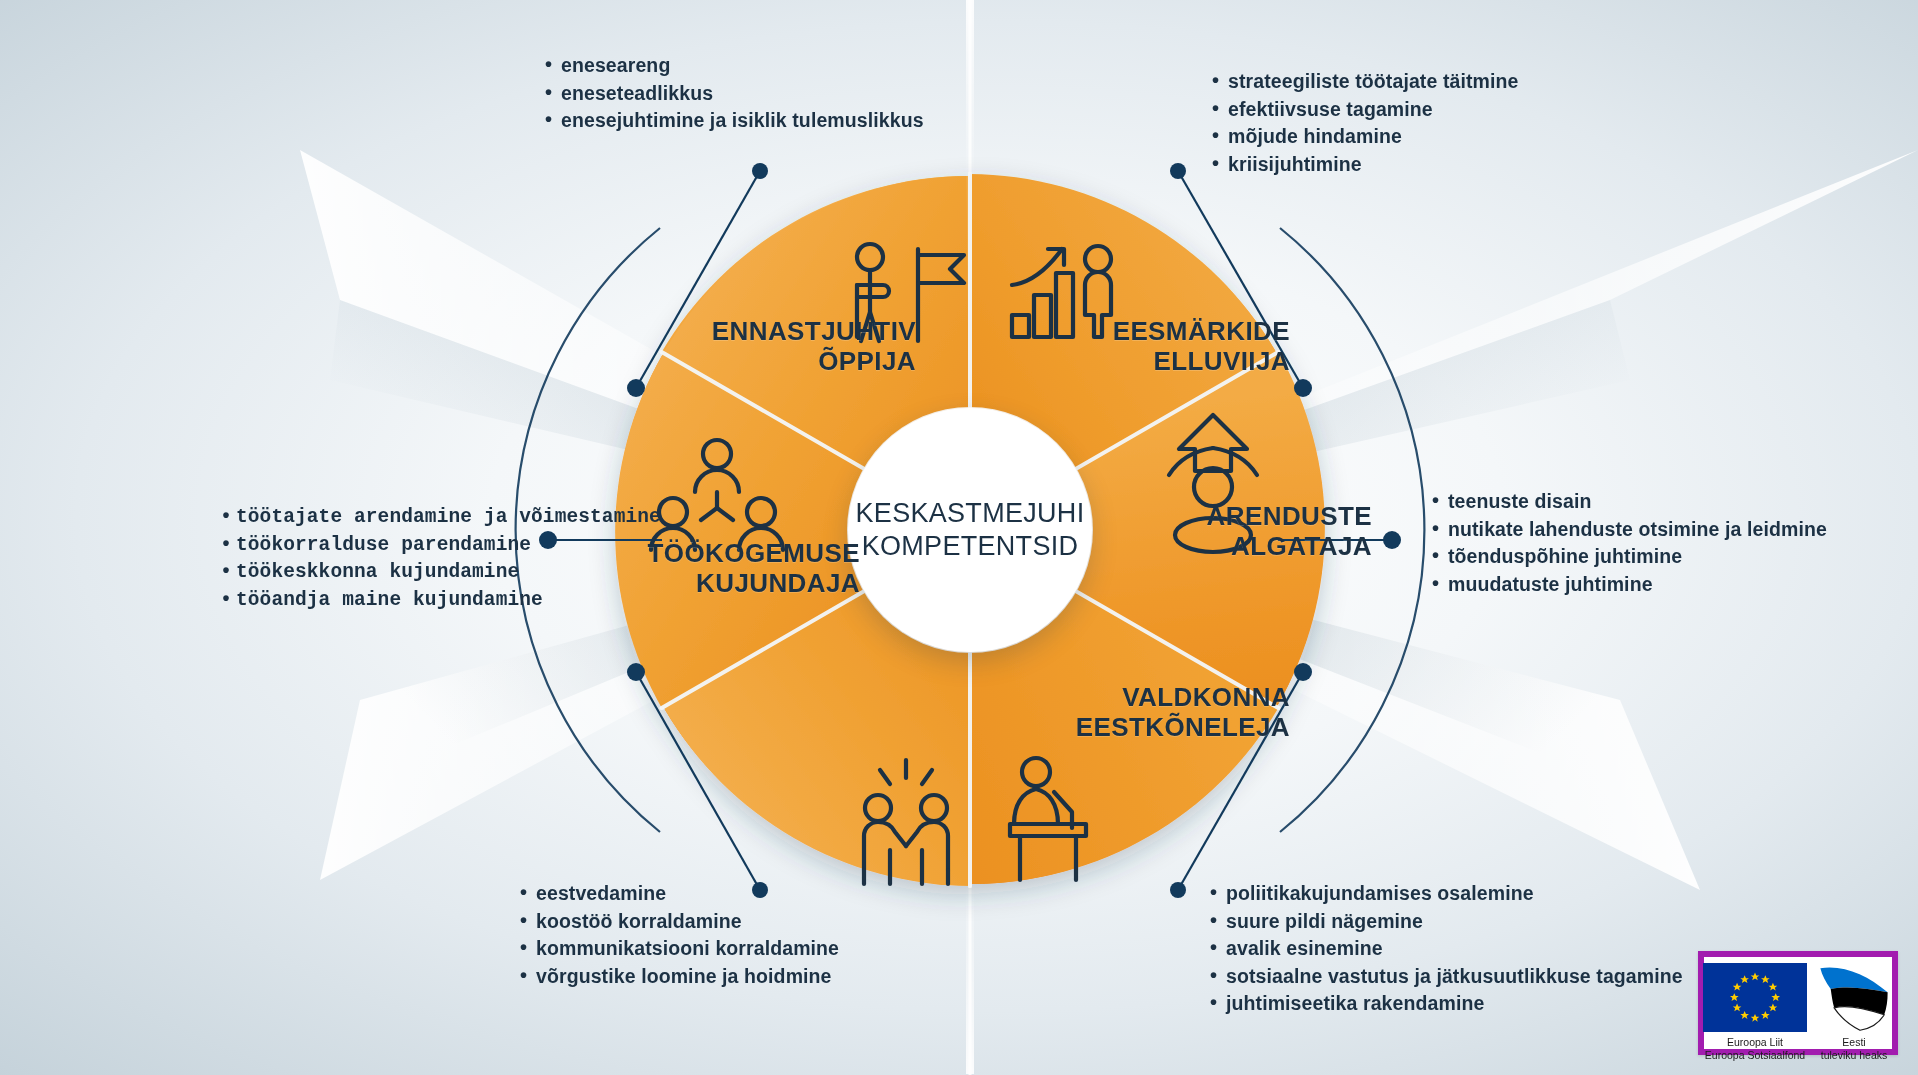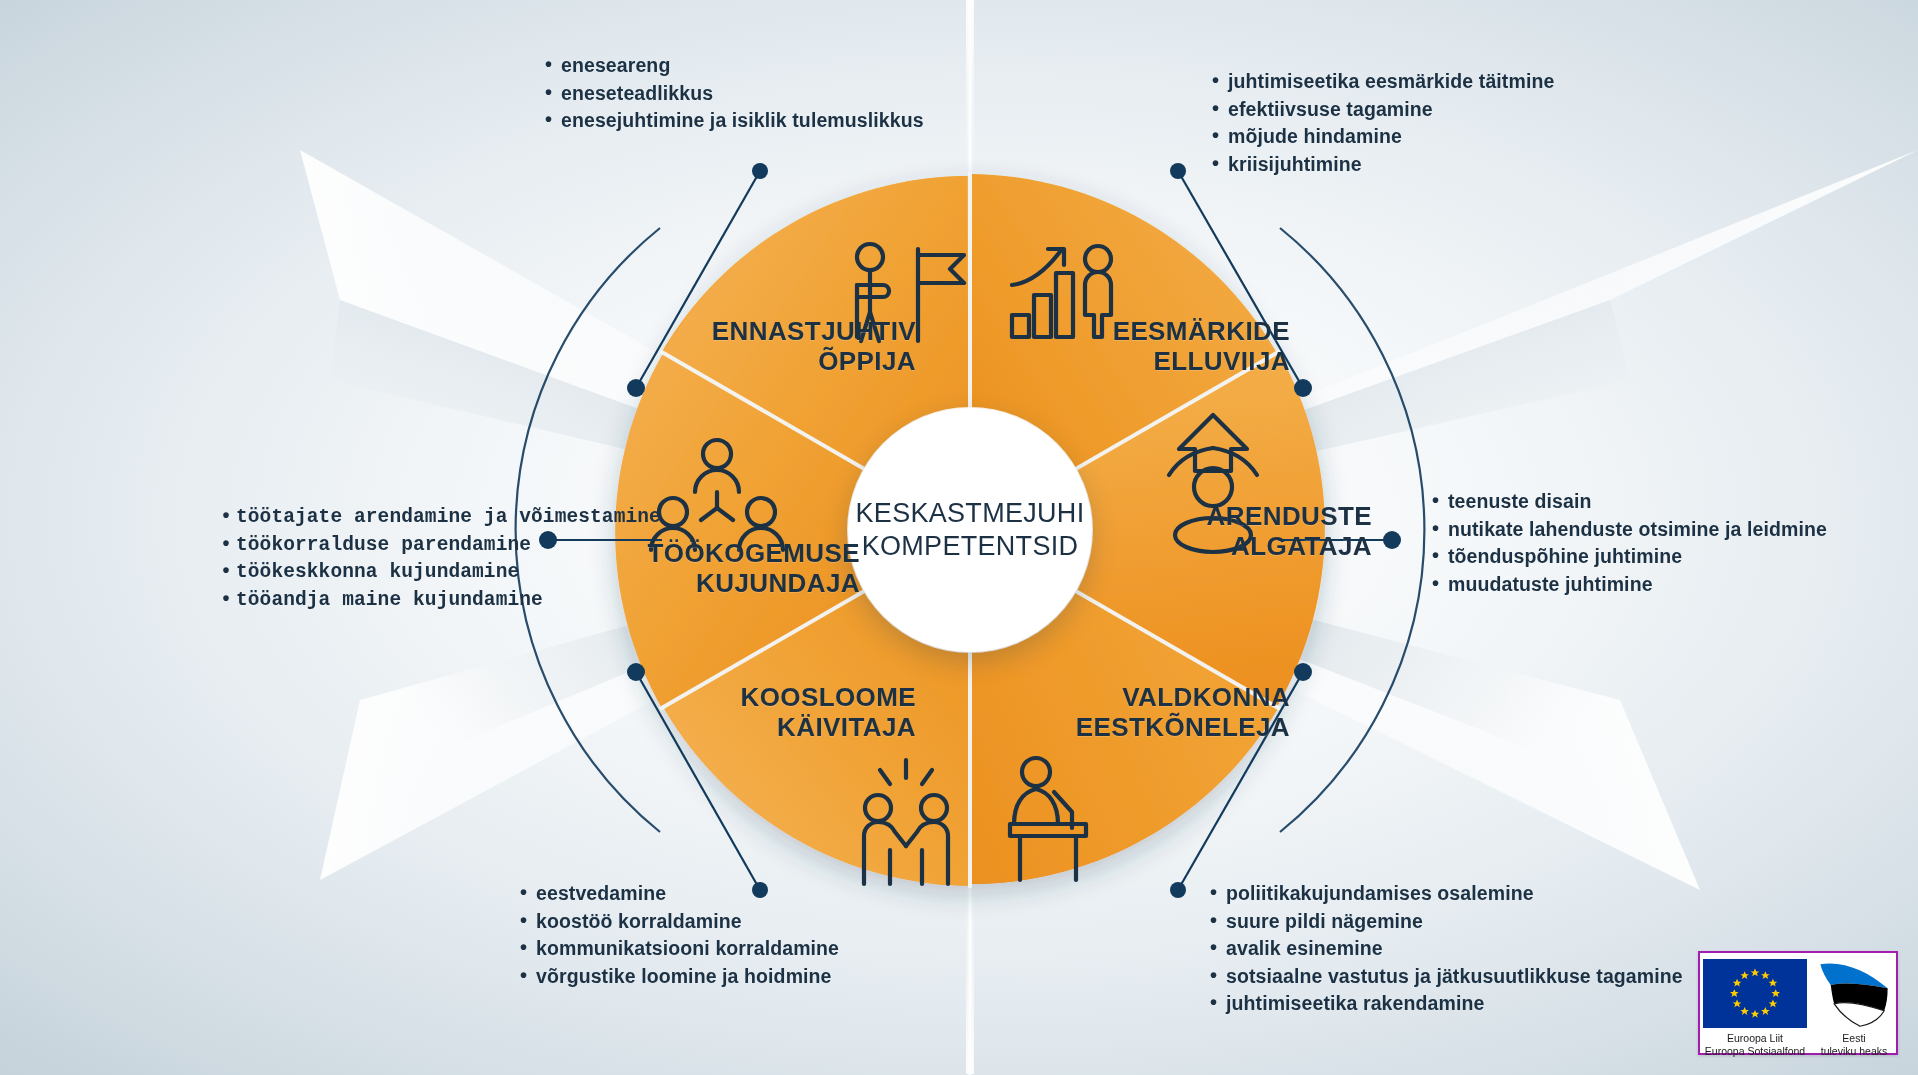--- a/index.html
+++ b/index.html
@@ -47,21 +47,21 @@
     display:flex;align-items:center;justify-content:center;
   }
   .center-text{
     color:#1c3144;font-size:27px;line-height:33px;text-align:center;
     letter-spacing:.3px;white-space:pre-line;font-weight:400;
   }
 
   
   .logo{
     position:absolute;left:1698px;top:951px;width:200px;height:104px;
-    background:#fff;border:2px solid #a21caf;box-sizing:border-box;
+    background:#fff;border:6px solid #a21caf;box-sizing:border-box;
     display:flex;align-items:flex-start;justify-content:center;gap:8px;padding:6px 7px;
     box-shadow:0 1px 3px rgba(0,0,0,.14);
   }
   .logo-cell{display:flex;flex-direction:column;align-items:center;}
   .logo-cap{font-size:10.5px;line-height:12.5px;color:#1b1b1b;text-align:center;margin-top:4px;white-space:pre-line;}
   .euflag{width:104px;height:69px;background:#013197;position:relative;}
   .eeflag{width:78px;height:69px;position:relative;}
 </style>
 </head>
 <body>
@@ -275,33 +275,31 @@
   </div>
 
   <div class="seglabel" style="left:626px;top:316px;width:290px;">ENNASTJUHTIV
 ÕPPIJA</div>
   <div class="seglabel" style="left:1000px;top:316px;width:290px;">EESMÄRKIDE
 ELLUVIIJA</div>
   <div class="seglabel" style="left:1082px;top:501px;width:290px;">ARENDUSTE
 ALGATAJA</div>
   <div class="seglabel" style="left:1000px;top:682px;width:290px;">VALDKONNA
 EESTKÕNELEJA</div>
-  <div class="seglabel" style="left:626px;top:682px;width:290px;">KOOSLOOME
-KÄIVITAJA</div>
   <div class="seglabel" style="left:570px;top:518px;width:290px;margin-top:20px;">TÖÖKOGEMUSE
 KUJUNDAJA</div>
 
   <div class="blist l-tl">
     <div class="li">eneseareng</div>
     <div class="li">eneseteadlikkus</div>
     <div class="li">enesejuhtimine ja isiklik tulemuslikkus</div>
   </div>
 
   <div class="blist l-tr">
-    <div class="li">juhtimiseetika eesmärkide täitmine</div>
+    <div class="li">strateegiliste töötajate täitmine</div>
     <div class="li">efektiivsuse tagamine</div>
     <div class="li">mõjude hindamine</div>
     <div class="li">kriisijuhtimine</div>
   </div>
 
   <div class="blist l-ml">
     <div class="li">töötajate arendamine ja võimestamine</div>
     <div class="li">töökorralduse parendamine</div>
     <div class="li">töökeskkonna kujundamine</div>
     <div class="li">tööandja maine kujundamine</div>

